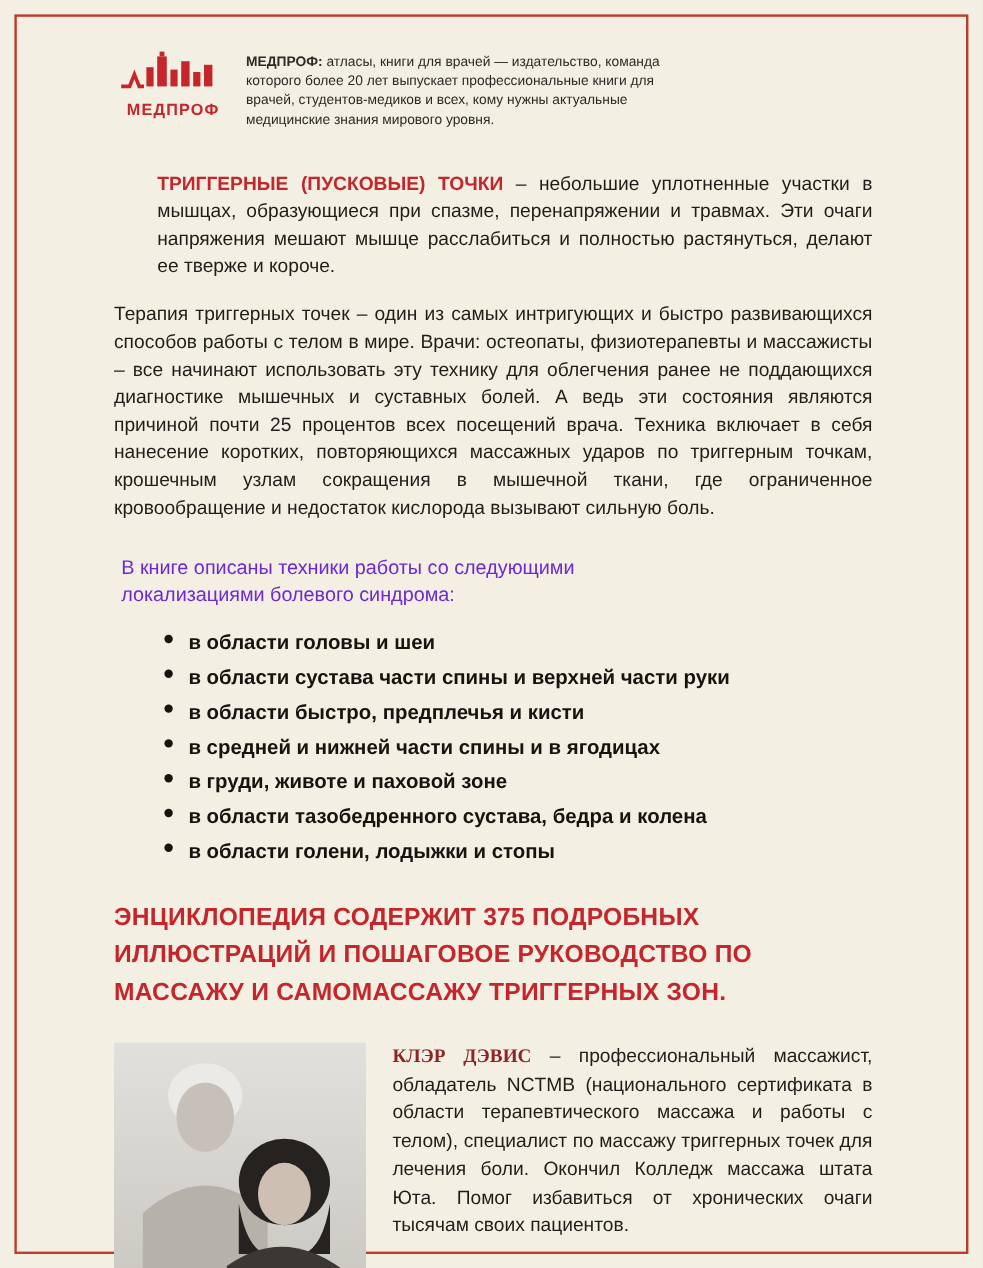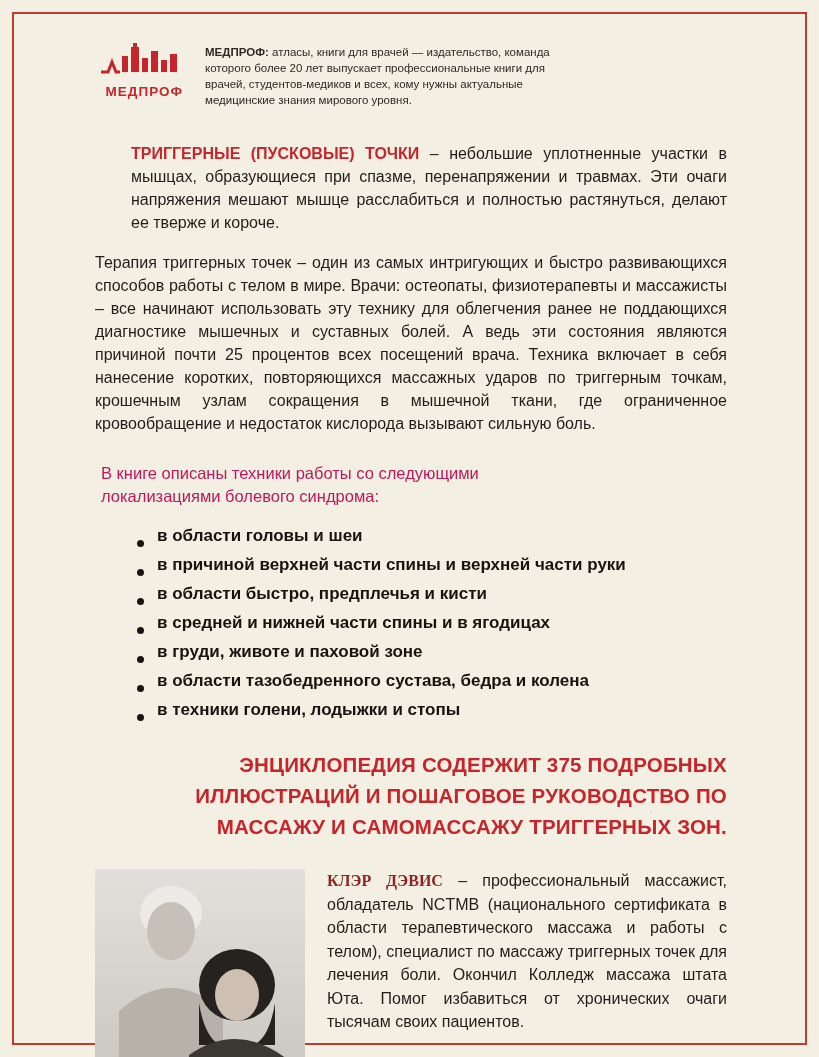--- a/index.html
+++ b/index.html
@@ -43,40 +43,40 @@
     margin-top: 17px;
     font-size: 16px; line-height: 23px; color: #211e1a;
     text-align: justify;
   }
   .para.first { margin-top: 34px; margin-left: 36px; }
   .lead-term { color: #c5262c; font-weight: bold; }
 
   
   .loc-heading {
     margin-top: 27px;
-    color: #be185d; font-size: 16.5px; line-height: 23px;
+    color: #6d28d9; font-size: 16.5px; line-height: 23px;
     padding-left: 6px; max-width: 460px;
   }
 
   
   .loc-list { list-style: none; margin-top: 13px; padding-left: 42px; }
   .loc-item {
-    display: flex; align-items: flex-end;
+    display: flex; align-items: center;
     font-size: 17px; line-height: 29px; font-weight: bold; color: #17140f;
   }
   .loc-item .dot {
     flex: 0 0 auto; width: 7px; height: 7px; border-radius: 50%;
     background: #17140f; margin-right: 13px; position: relative; top: -3px;
   }
 
   
   .banner {
     margin-top: 25px;
     color: #c5262c; font-weight: bold; font-size: 20.5px; line-height: 31px;
-    letter-spacing: 0.2px; max-width: 650px; text-align: right;
+    letter-spacing: 0.2px; max-width: 650px;
   }
 
   
   .authors { margin-top: 27px; display: flex; gap: 22px; }
   .authors-left { flex: 0 0 210px; }
   .photo {
     width: 210px; height: 218px; display: block; background: #d8d6d2;
   }
 
   .authors-right { flex: 1 1 auto; }
@@ -120,41 +120,41 @@
 
     <p class="loc-heading">В книге описаны техники работы со следующими локализациями болевого синдрома:</p>
 
     <ul class="loc-list">
       <li class="loc-item">
           <span class="dot"></span>
           <span>в области головы и шеи</span>
         </li>
       <li class="loc-item">
           <span class="dot"></span>
-          <span>в причиной верхней части спины и верхней части руки</span>
+          <span>в области сустава части спины и верхней части руки</span>
         </li>
       <li class="loc-item">
           <span class="dot"></span>
           <span>в области быстро, предплечья и кисти</span>
         </li>
       <li class="loc-item">
           <span class="dot"></span>
           <span>в средней и нижней части спины и в ягодицах</span>
         </li>
       <li class="loc-item">
           <span class="dot"></span>
           <span>в груди, животе и паховой зоне</span>
         </li>
       <li class="loc-item">
           <span class="dot"></span>
           <span>в области тазобедренного сустава, бедра и колена</span>
         </li>
       <li class="loc-item">
           <span class="dot"></span>
-          <span>в техники голени, лодыжки и стопы</span>
+          <span>в области голени, лодыжки и стопы</span>
         </li>
     </ul>
 
     <p class="banner">ЭНЦИКЛОПЕДИЯ СОДЕРЖИТ 375 ПОДРОБНЫХ ИЛЛЮСТРАЦИЙ И ПОШАГОВОЕ РУКОВОДСТВО ПО МАССАЖУ И САМОМАССАЖУ ТРИГГЕРНЫХ ЗОН.</p>
 
     <div class="authors">
       <div class="authors-left">
         <svg class="photo" viewBox="0 0 210 218" aria-hidden="true">
           <defs>
             <linearGradient id="bg" x1="0" y1="0" x2="0" y2="1">

